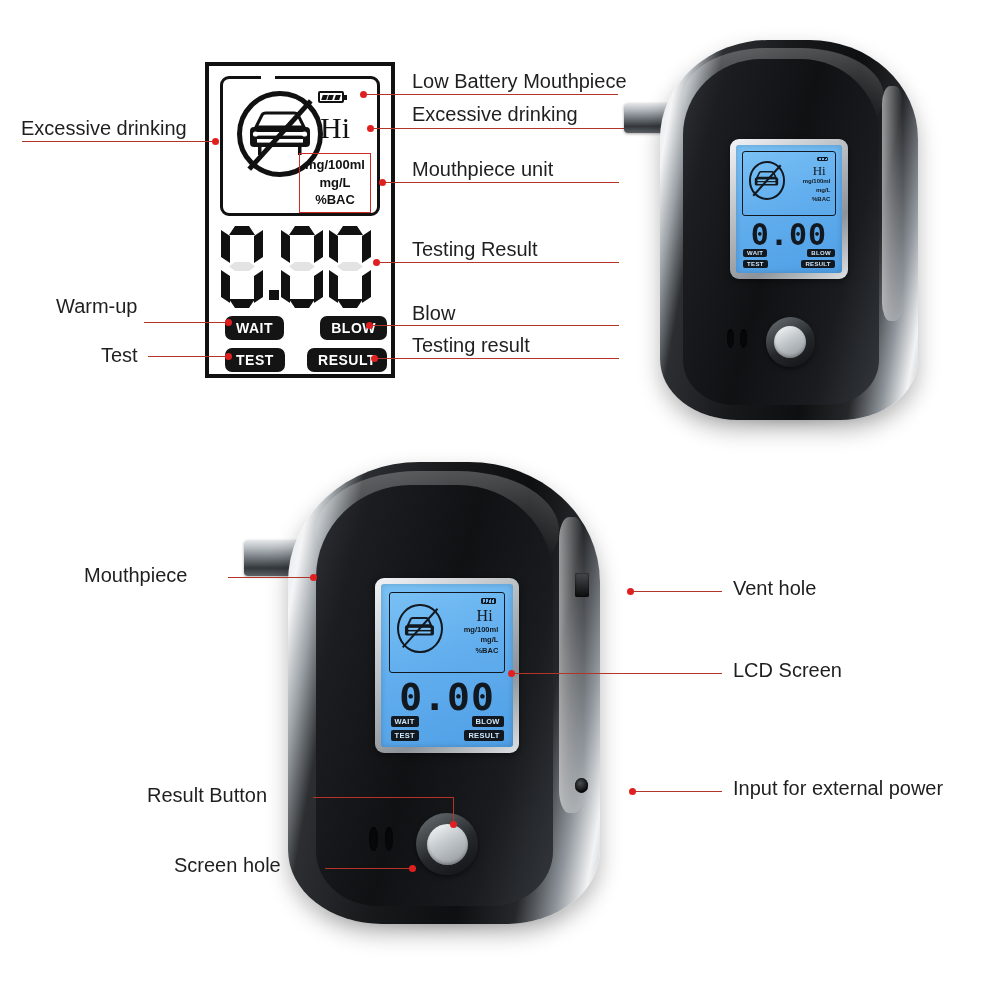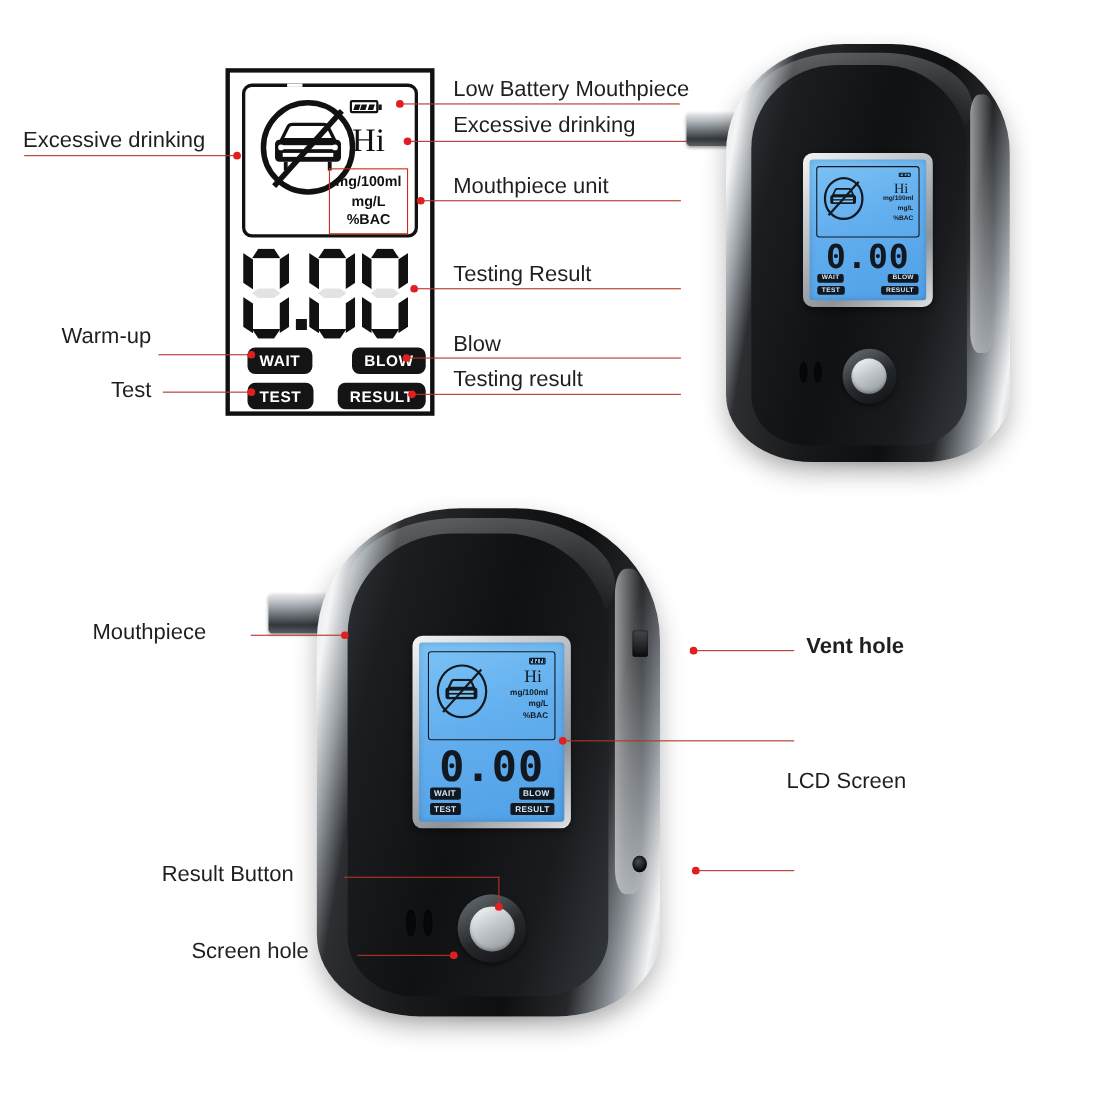--- a/index.html
+++ b/index.html
@@ -358,24 +358,25 @@
 
   <div class="lbl" style="left:147px;top:785px;">Result Button</div>
   <div class="leader" style="left:313px;top:797px;width:141px;"></div>
   <div class="leader" style="left:453px;top:797px;width:0;height:0;border-left:1.6px solid #b5342a;border-top:none;height:27px;"></div>
   <div class="dot" style="left:450px;top:821px;"></div>
 
   <div class="lbl" style="left:174px;top:855px;">Screen hole</div>
   <div class="leader" style="left:325px;top:868px;width:88px;"></div>
   <div class="dot" style="left:409px;top:865px;"></div>
 
-  <div class="lbl" style="left:733px;top:578px;font-weight:bold;">Vent hole</div>
+  <div class="lbl" style="left:733px;top:578px;">Vent hole</div>
   <div class="leader" style="left:632px;top:591px;width:90px;"></div>
   <div class="dot" style="left:627px;top:588px;"></div>
 
-  <div class="lbl" style="left:715px;top:660px;margin-top:40px;">LCD Screen</div>
+  <div class="lbl" style="left:733px;top:660px;">LCD Screen</div>
   <div class="leader" style="left:512px;top:673px;width:210px;"></div>
   <div class="dot" style="left:508px;top:670px;"></div>
 
+  <div class="lbl" style="left:733px;top:778px;">Input for external power</div>
   <div class="leader" style="left:634px;top:791px;width:88px;"></div>
   <div class="dot" style="left:629px;top:788px;"></div>
 
 </div>
 
 </body></html>

